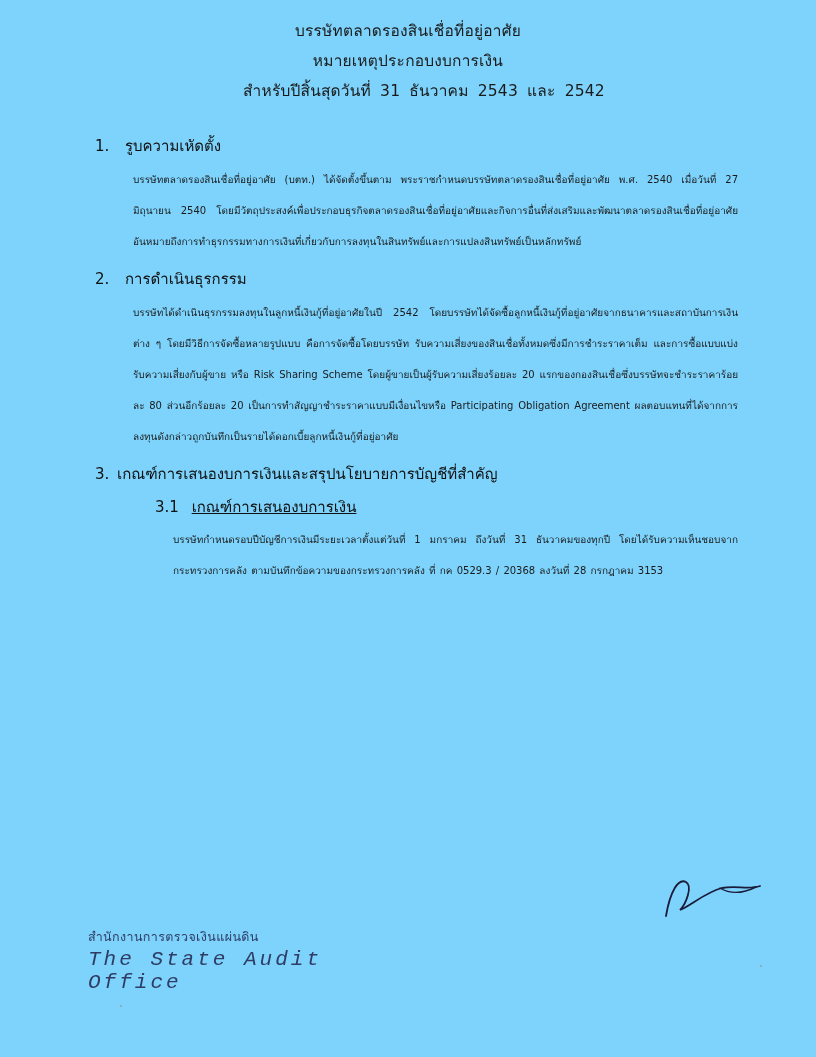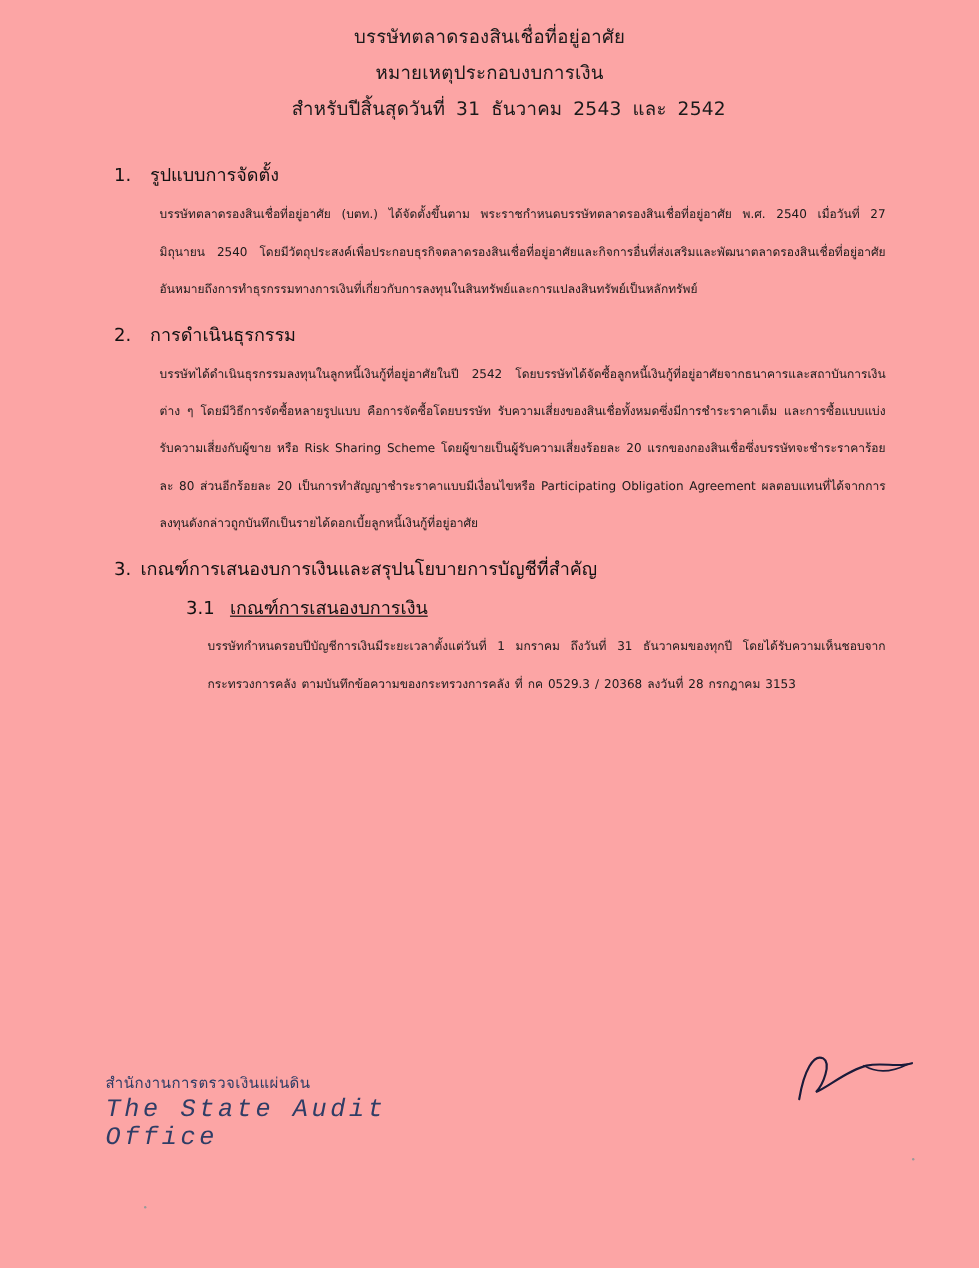--- a/index.html
+++ b/index.html
@@ -12,21 +12,21 @@
     height: 1057px;
     position: relative;
     font-family: "DejaVu Sans", "Liberation Sans", sans-serif;
     color: #111111;
     overflow: hidden;
   }
   .page {
     position: relative;
     width: 816px;
     height: 1057px;
-    background: #fca5a5;
+    background: #7dd3fc;
   }
   .doc-header {
     text-align: center;
     padding-top: 16px;
   }
   .doc-header .line {
     font-size: 15.5px;
     line-height: 30px;
     letter-spacing: 0.2px;
     color: #1a1a1a;
@@ -85,21 +85,21 @@
     top: 872px;
     width: 120px;
     height: 50px;
   }
   .sig-wrap svg {
     display: block;
   }
   .footer-stamp {
     position: absolute;
     left: 88px;
-    top: 894px;
+    top: 928px;
     width: 320px;
   }
   .footer-stamp .thai-stamp {
     font-size: 12.5px;
     color: #2f3d66;
     letter-spacing: 0.4px;
     line-height: 18px;
   }
   .footer-stamp .eng-stamp {
     font-family: Liberation Mono, monospace;
@@ -126,21 +126,21 @@
     <div class="line">บรรษัทตลาดรองสินเชื่อที่อยู่อาศัย</div>
     <div class="line">หมายเหตุประกอบงบการเงิน</div>
     <div class="line spaced">สำหรับปีสิ้นสุดวันที่  31  ธันวาคม  2543  และ  2542</div>
   </div>
 
   <div class="body-area">
 
     <div class="section">
       <div class="section-head">
         <span class="num">1.</span>
-        <span class="head-text">รูปแบบการจัดตั้ง</span>
+        <span class="head-text">รูบความเหัดตั้ง</span>
       </div>
       <p class="para">บรรษัทตลาดรองสินเชื่อที่อยู่อาศัย (บตท.)   ได้จัดตั้งขึ้นตาม  พระราชกำหนดบรรษัทตลาดรองสินเชื่อที่อยู่อาศัย   พ.ศ. 2540   เมื่อวันที่  27  มิถุนายน  2540   โดยมีวัตถุประสงค์เพื่อประกอบธุรกิจตลาดรองสินเชื่อที่อยู่อาศัยและกิจการอื่นที่ส่งเสริมและพัฒนาตลาดรองสินเชื่อที่อยู่อาศัย   อันหมายถึงการทำธุรกรรมทางการเงินที่เกี่ยวกับการลงทุนในสินทรัพย์และการแปลงสินทรัพย์เป็นหลักทรัพย์</p>
     </div>
 
     <div class="section">
       <div class="section-head">
         <span class="num">2.</span>
         <span class="head-text">การดำเนินธุรกรรม</span>
       </div>
       <p class="para">บรรษัทได้ดำเนินธุรกรรมลงทุนในลูกหนี้เงินกู้ที่อยู่อาศัยในปี 2542 โดยบรรษัทได้จัดซื้อลูกหนี้เงินกู้ที่อยู่อาศัยจากธนาคารและสถาบันการเงินต่าง ๆ   โดยมีวิธีการจัดซื้อหลายรูปแบบ   คือการจัดซื้อโดยบรรษัท  รับความเสี่ยงของสินเชื่อทั้งหมดซึ่งมีการชำระราคาเต็ม   และการซื้อแบบแบ่งรับความเสี่ยงกับผู้ขาย หรือ  Risk Sharing Scheme  โดยผู้ขายเป็นผู้รับความเสี่ยงร้อยละ 20  แรกของกองสินเชื่อซึ่งบรรษัทจะชำระราคาร้อยละ  80  ส่วนอีกร้อยละ 20   เป็นการทำสัญญาชำระราคาแบบมีเงื่อนไขหรือ Participating Obligation Agreement ผลตอบแทนที่ได้จากการลงทุนดังกล่าวถูกบันทึกเป็นรายได้ดอกเบี้ยลูกหนี้เงินกู้ที่อยู่อาศัย</p>

